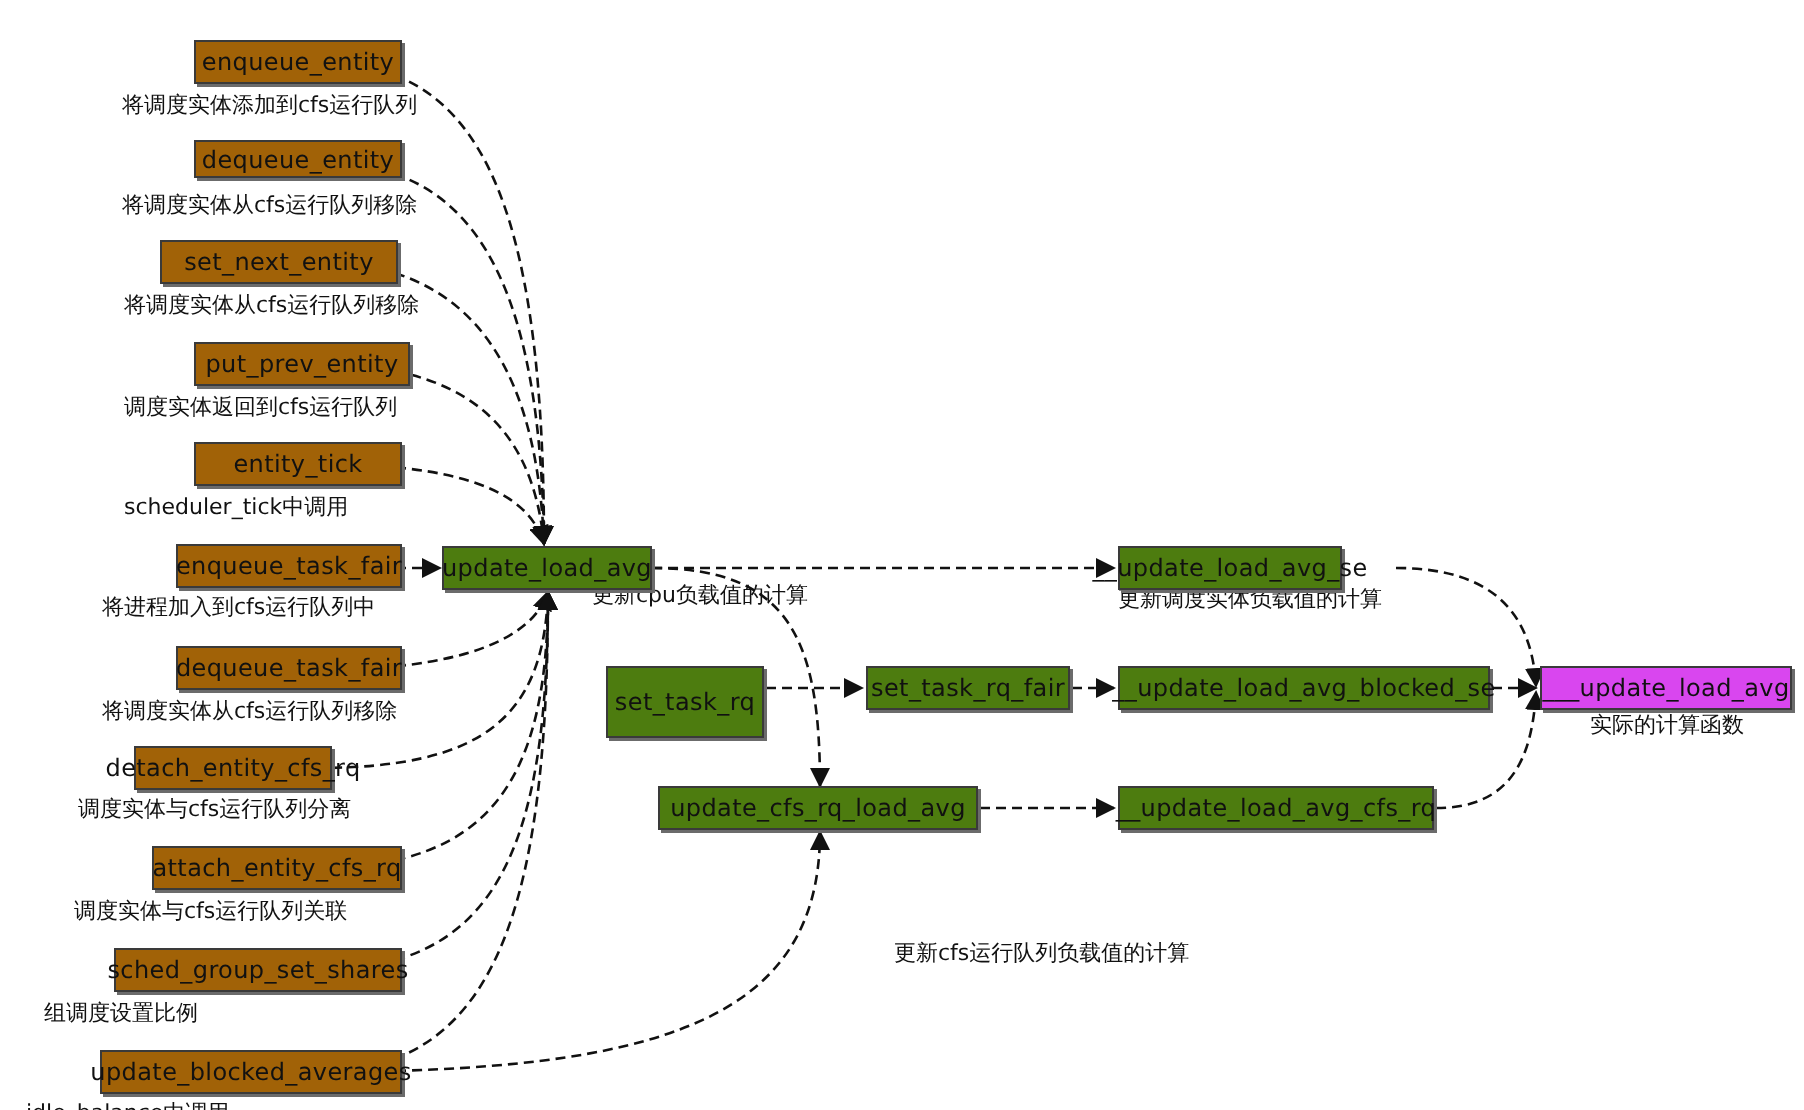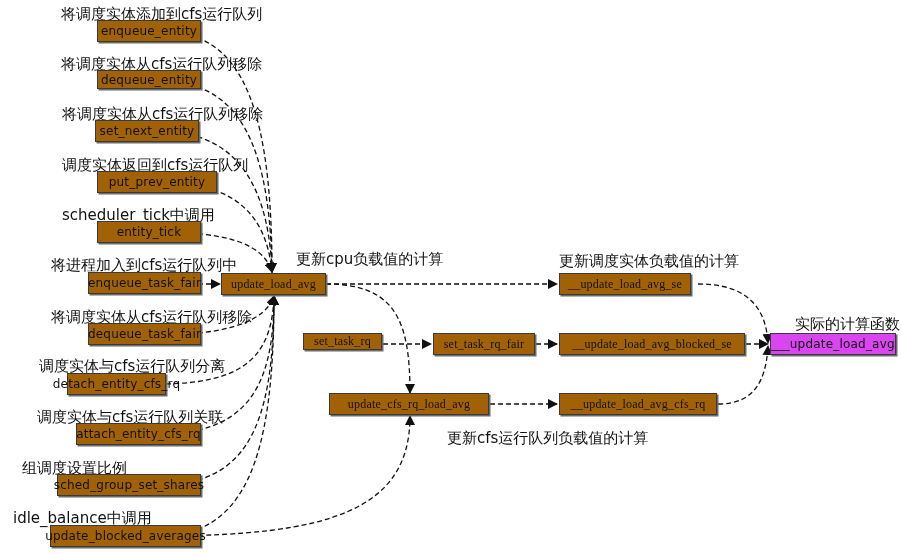--- a/index.html
+++ b/index.html
@@ -3,23 +3,23 @@
 <meta charset="utf-8">
 <style>
   html, body { margin:0; padding:0; background:#ffffff; }
   body { width:902px; height:555px; position:relative; overflow:hidden;
          font-family:"DejaVu Sans", "Liberation Sans", sans-serif; }
   .box { position:absolute; box-sizing:border-box; border:1.5px solid #3a3a3a;
          box-shadow:1.5px 1.5px 0 #6b6b6b; font-size:12px; color:#111;
          display:flex; align-items:center; justify-content:center; white-space:nowrap;
          letter-spacing:0.2px; }
   .green { background:#a16207;margin-left:44px; }
-  .blue { background:#a16207;font-family:Liberation Serif, serif; }
+  .blue { background:#4d7c0f; }
   .yellow { background:#d946ef; }
-  .lbl { position:absolute; font-size:15px; color:#111; white-space:nowrap; }
+  .lbl { position:absolute; font-size:11px; color:#111; white-space:nowrap;margin-top:40px; }
   svg#edges { position:absolute; left:0; top:0; }
   .edge { fill:none; stroke:#111; stroke-width:1.3; stroke-dasharray:5 3; }
 </style>
 </head>
 <body>
 
 <svg id="edges" width="902" height="555">
   <defs>
     <marker id="arr" markerWidth="10" markerHeight="10" refX="9" refY="5" orient="auto" markerUnits="userSpaceOnUse">
       <path d="M0,0 L10,5 L0,10 z" fill="#111"></path>
@@ -51,24 +51,24 @@
   <path class="edge" d="M718,404 C755,404 766,380 768,346" marker-end="url(#arr)"></path>
 </svg>
 
 <div class="lbl" style="left:61px;top:5px">将调度实体添加到cfs运行队列</div>
 <div class="box green" style="left:53px;top:20px;width:104px;height:22px">enqueue_entity</div>
 
 <div class="lbl" style="left:61px;top:55px">将调度实体从cfs运行队列移除</div>
 <div class="box green" style="left:53px;top:70px;width:104px;height:19px">dequeue_entity</div>
 
 <div class="lbl" style="left:62px;top:105px">将调度实体从cfs运行队列移除</div>
-<div class="box green" style="left:51px;top:120px;width:104px;height:22px">set_next_entity</div>
+<div class="box green" style="left:36px;top:120px;width:119px;height:22px">set_next_entity</div>
 
 <div class="lbl" style="left:62px;top:156px">调度实体返回到cfs运行队列</div>
-<div class="box green" style="left:53px;top:171px;width:120px;height:22px">put_prev_entity</div>
+<div class="box green" style="left:53px;top:171px;width:108px;height:22px">put_prev_entity</div>
 
 <div class="lbl" style="left:62px;top:206px">scheduler_tick中调用</div>
 <div class="box green" style="left:53px;top:221px;width:104px;height:22px">entity_tick</div>
 
 <div class="lbl" style="left:51px;top:256px">将进程加入到cfs运行队列中</div>
 <div class="box green" style="left:44px;top:272px;width:113px;height:22px">enqueue_task_fair</div>
 
 <div class="lbl" style="left:51px;top:308px">将调度实体从cfs运行队列移除</div>
 <div class="box green" style="left:44px;top:323px;width:113px;height:22px">dequeue_task_fair</div>
 
@@ -80,25 +80,25 @@
 
 <div class="lbl" style="left:22px;top:459px">组调度设置比例</div>
 <div class="box green" style="left:13px;top:474px;width:144px;height:22px">sched_group_set_shares</div>
 
 <div class="lbl" style="left:13px;top:509px">idle_balance中调用</div>
 <div class="box green" style="left:6px;top:525px;width:151px;height:22px">update_blocked_averages</div>
 
 <div class="lbl" style="left:296px;top:250px">更新cpu负载值的计算</div>
 <div class="box blue" style="left:221px;top:273px;width:105px;height:22px">update_load_avg</div>
 
-<div class="box blue" style="left:303px;top:333px;width:79px;height:17px">set_task_rq</div>
+<div class="box blue" style="left:303px;top:333px;width:79px;height:36px">set_task_rq</div>
 <div class="box blue" style="left:433px;top:333px;width:102px;height:22px">set_task_rq_fair</div>
 
 <div class="box blue" style="left:329px;top:393px;width:160px;height:22px">update_cfs_rq_load_avg</div>
 <div class="lbl" style="left:447px;top:429px">更新cfs运行队列负载值的计算</div>
 
 <div class="lbl" style="left:559px;top:252px">更新调度实体负载值的计算</div>
-<div class="box blue" style="left:559px;top:273px;width:132px;height:22px">__update_load_avg_se</div>
+<div class="box blue" style="left:559px;top:273px;width:112px;height:22px">__update_load_avg_se</div>
 <div class="box blue" style="left:559px;top:333px;width:186px;height:22px">__update_load_avg_blocked_se</div>
 <div class="box blue" style="left:559px;top:393px;width:158px;height:22px">__update_load_avg_cfs_rq</div>
 
 <div class="lbl" style="left:795px;top:315px">实际的计算函数</div>
 <div class="box yellow" style="left:770px;top:333px;width:126px;height:22px">___update_load_avg</div>
 
 </body></html>

